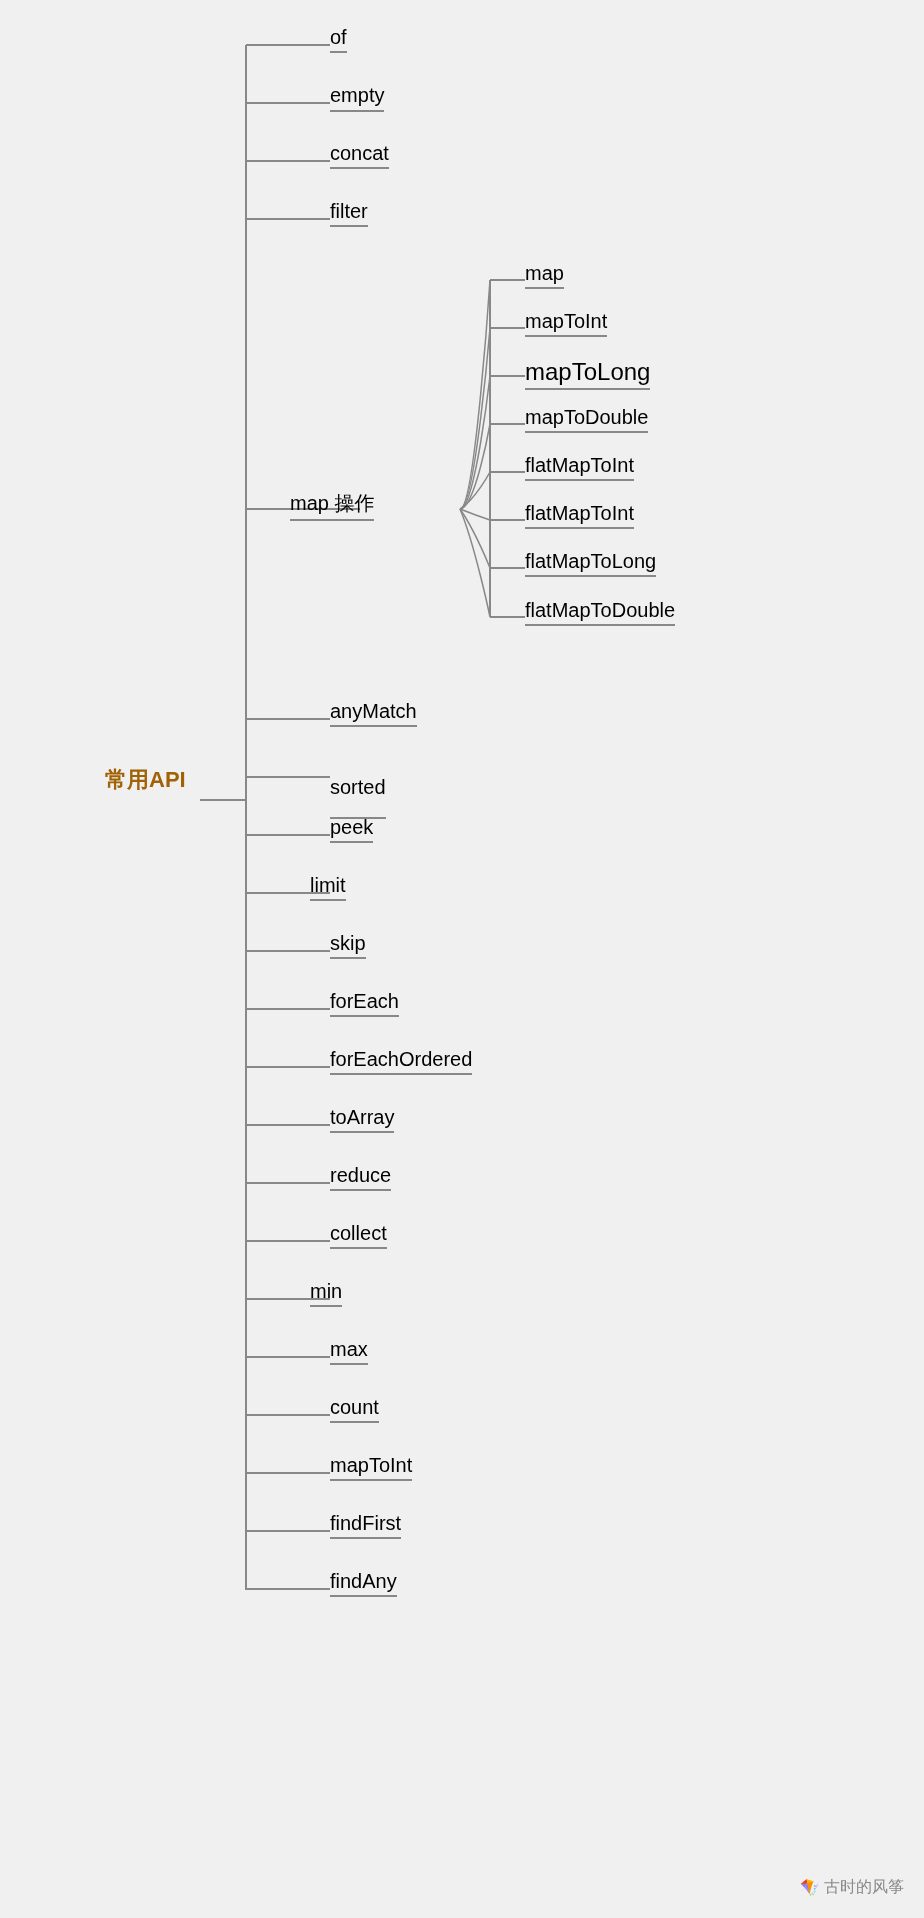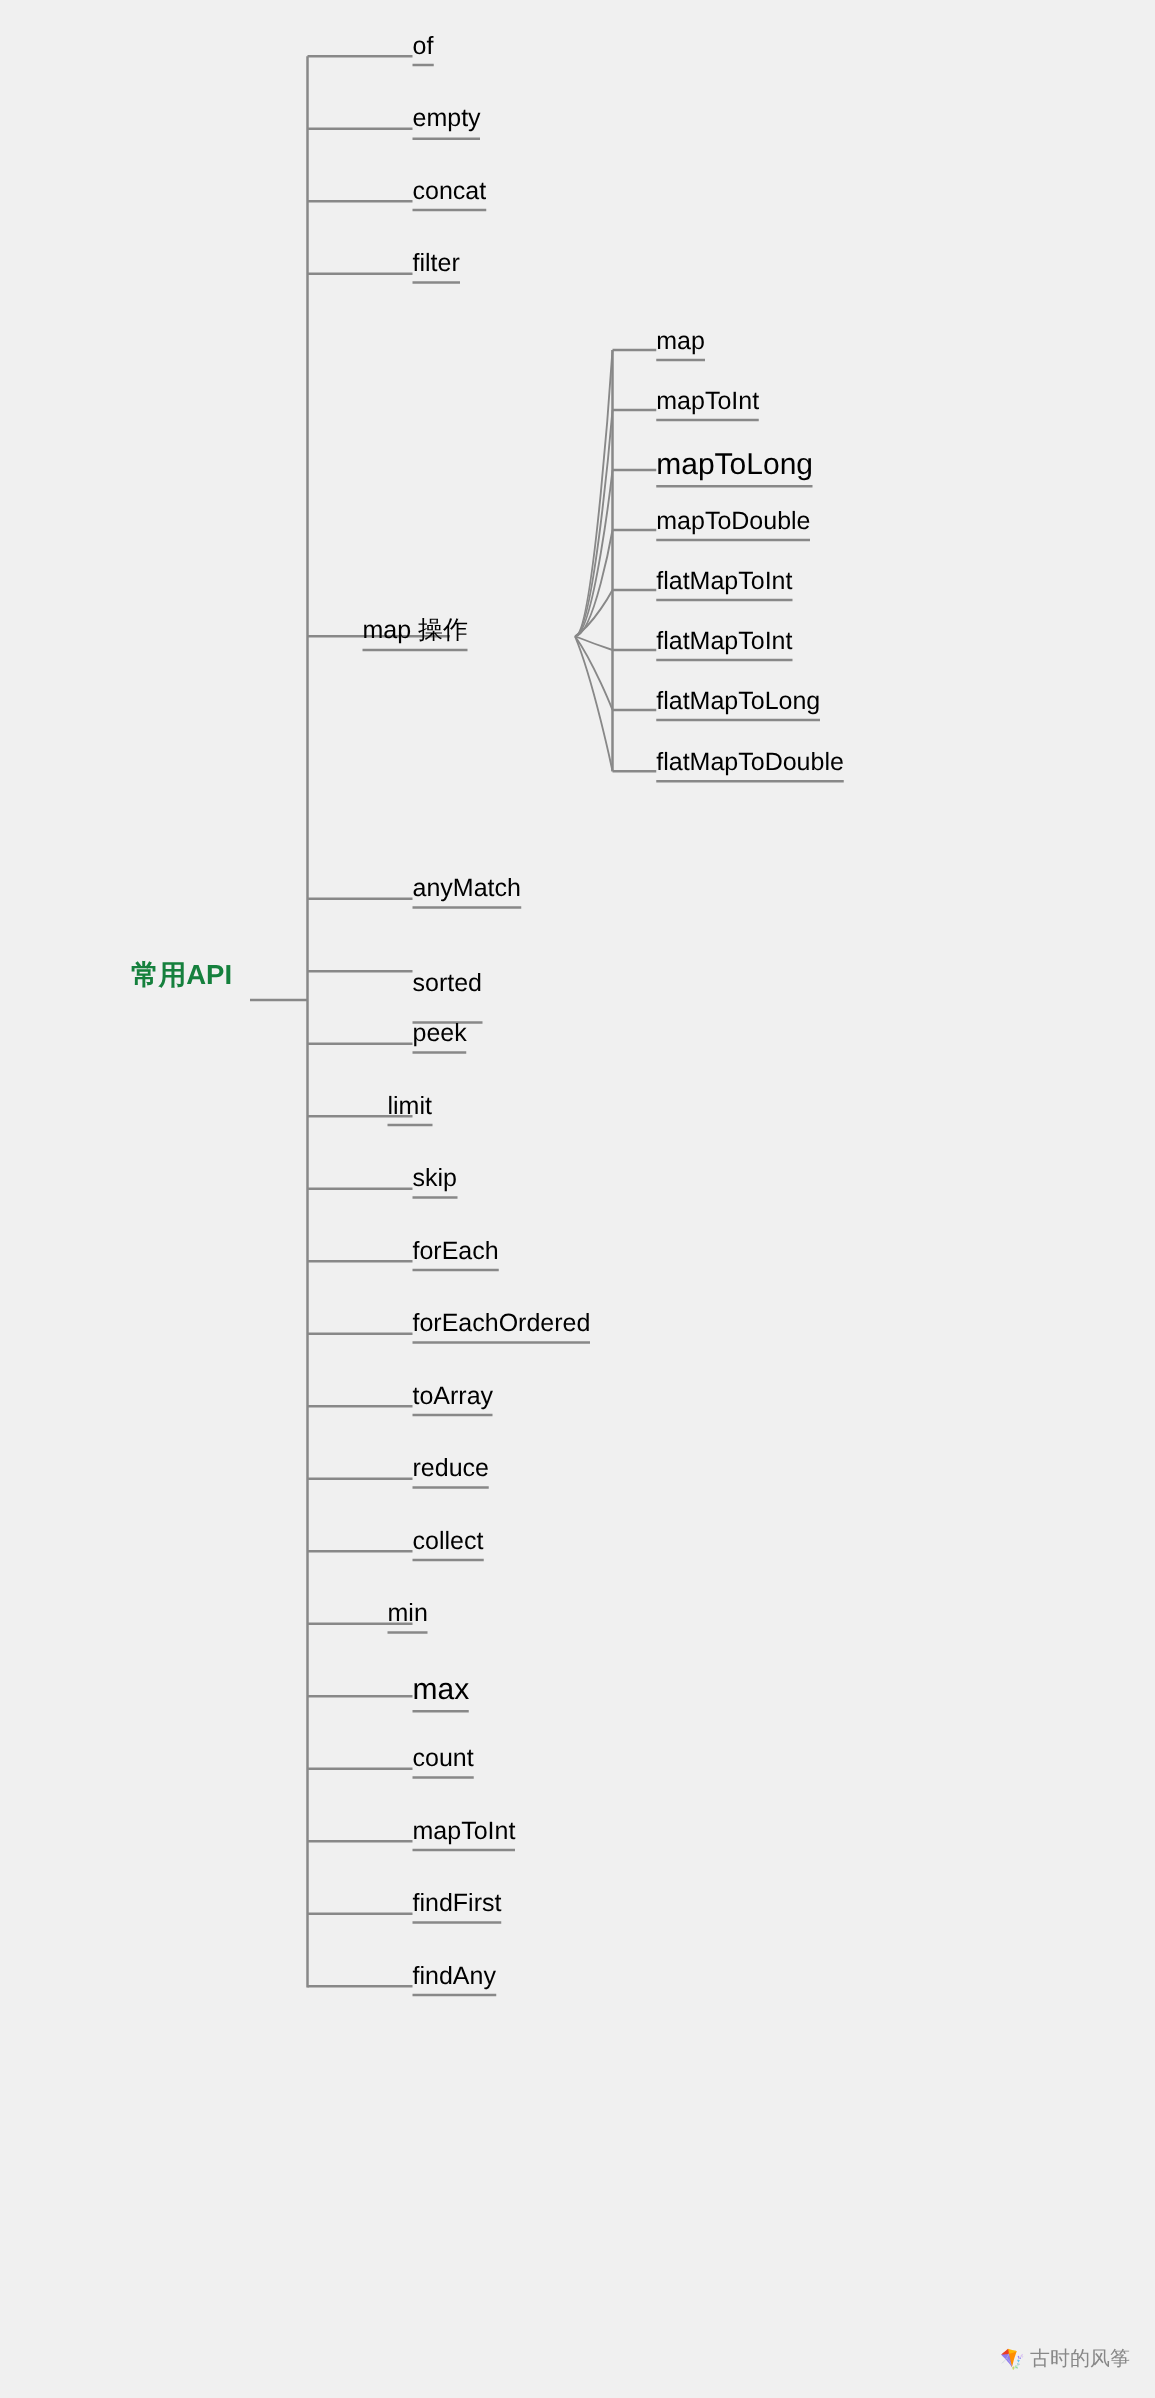--- a/index.html
+++ b/index.html
@@ -95,21 +95,21 @@
     <line x1="246" y1="1415" x2="330" y2="1415" stroke="#888" stroke-width="2"></line>
 
     <line x1="246" y1="1473" x2="330" y2="1473" stroke="#888" stroke-width="2"></line>
 
     <line x1="246" y1="1531" x2="330" y2="1531" stroke="#888" stroke-width="2"></line>
 
     <line x1="246" y1="1589" x2="330" y2="1589" stroke="#888" stroke-width="2"></line>
   </svg>
 
   <div style="position:absolute; left:105px; top:780px; transform:translateY(-50%);">
-    <span style="color:#15803d; font-size:22px; font-weight:bold;">常用API</span>
+    <span style="color:#a16207; font-size:22px; font-weight:bold;">常用API</span>
   </div>
 
   <div style="position:absolute; left:330px; top:26px;">
     <span class="node-label" style="font-size:20px; border-bottom:2px solid #888; padding-bottom:2px;">of</span>
   </div>
 
   <div style="position:absolute; left:330px; top:84px;">
     <span class="node-label" style="font-size:20px; border-bottom:2px solid #888; padding-bottom:3px;">empty</span>
   </div>
 
@@ -195,21 +195,21 @@
 
   <div style="position:absolute; left:330px; top:1222px;">
     <span class="node-label" style="font-size:20px; border-bottom:2px solid #888; padding-bottom:2px;">collect</span>
   </div>
 
   <div style="position:absolute; left:310px; top:1280px;">
     <span class="node-label" style="font-size:20px; border-bottom:2px solid #888; padding-bottom:2px;">min</span>
   </div>
 
   <div style="position:absolute; left:330px; top:1338px;">
-    <span class="node-label" style="font-size:24px; border-bottom:2px solid #888; padding-bottom:2px;">max</span>
+    <span class="node-label" style="font-size:20px; border-bottom:2px solid #888; padding-bottom:2px;">max</span>
   </div>
 
   <div style="position:absolute; left:330px; top:1396px;">
     <span class="node-label" style="font-size:20px; border-bottom:2px solid #888; padding-bottom:2px;">count</span>
   </div>
 
   <div style="position:absolute; left:330px; top:1454px;">
     <span class="node-label" style="font-size:20px; border-bottom:2px solid #888; padding-bottom:2px;">mapToInt</span>
   </div>
 

